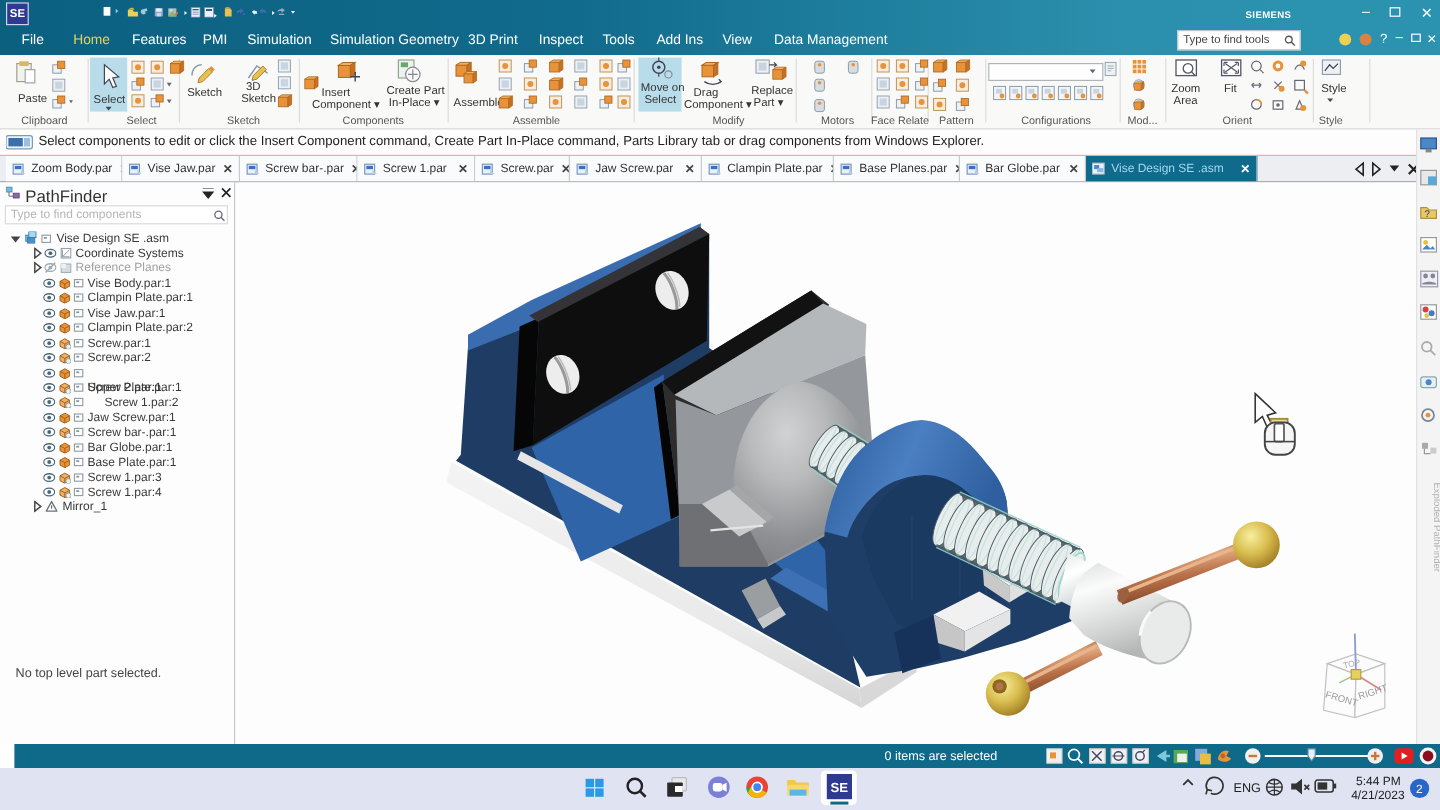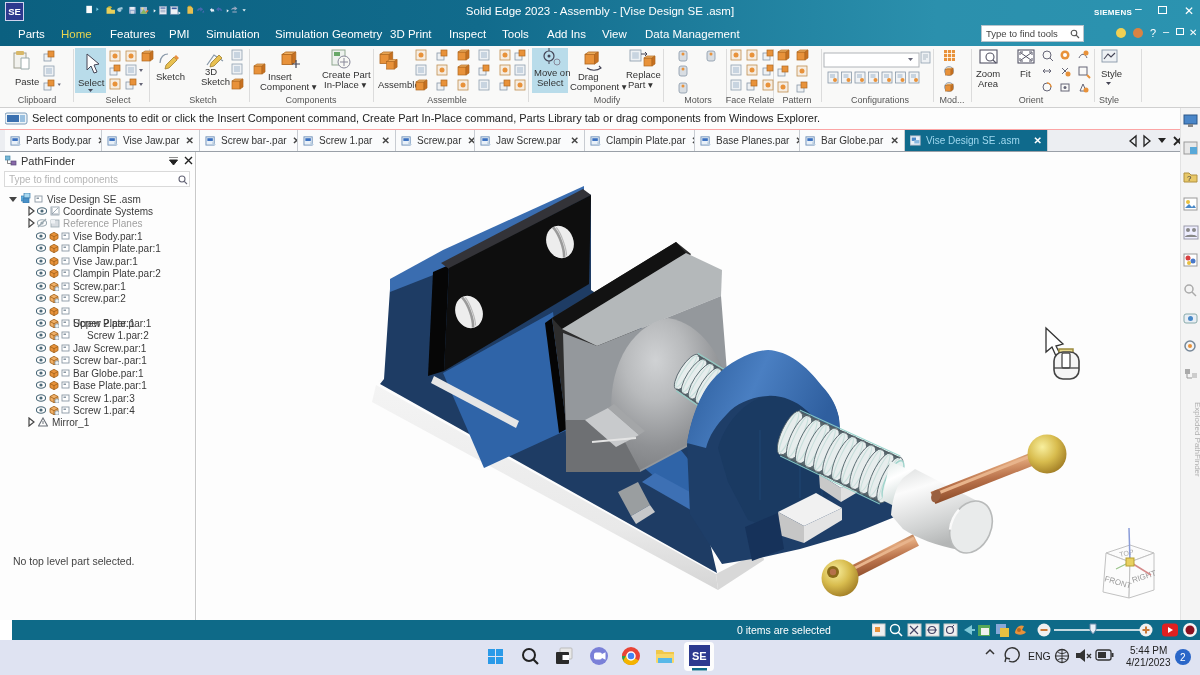--- a/index.html
+++ b/index.html
@@ -1,54 +1,53 @@
 <!DOCTYPE html>
 <html><head><meta charset="utf-8">
 <style>
 html,body{margin:0;padding:0;width:1200px;height:675px;overflow:hidden;font-family:"Liberation Sans",sans-serif;}
 *{box-sizing:border-box;}
 #app{position:relative;width:1200px;height:675px;background:#fff;}
 
 #tealband{position:absolute;left:0;top:0;width:1200px;height:46px;background:linear-gradient(90deg,#0b6080 0%,#116b8c 40%,#2b90ad 78%,#2b93b0 100%);}
 #selogo{position:absolute;left:5px;top:2px;width:19px;height:19px;background:#2d3a8f;border:1.5px solid #cfd4ee;color:#fff;font-size:9.5px;font-weight:bold;display:flex;align-items:center;justify-content:center;}
 #title{position:absolute;top:5px;left:430px;width:340px;text-align:center;color:#fff;font-size:11.5px;}
-#siemens{position:absolute;top:8px;left:1094px;color:#fff;font-size:8px;font-weight:bold;letter-spacing:.3px;}
+#siemens{position:absolute;top:8px;left:1038px;color:#fff;font-size:8px;font-weight:bold;letter-spacing:.3px;}
 .wbtn{position:absolute;top:4px;color:#fff;font-size:12px;}
 #menubar{position:absolute;left:0;top:24px;width:1200px;height:22px;font-size:11.5px;color:#fff;}
 .mi{position:absolute;top:4px;}
 #findbox{position:absolute;left:981px;top:25px;width:103px;height:17px;background:#fff;border:1px solid #b8c4cc;font-size:9.5px;color:#444;padding:2px 4px;}
 
 #ribbon{position:absolute;left:0;top:46px;width:1200px;height:62px;background:#f9f9f8;border-bottom:1px solid #d0d0d0;}
 
 #prompt{position:absolute;left:0;top:108px;width:1200px;height:22px;background:#fdfdfd;border-bottom:1px solid #fca5a5;font-size:11px;color:#222;}
 
 #tabbar{position:absolute;left:0;top:130px;width:1200px;height:22px;background:#eceef2;border-bottom:1px solid #9aa0a8;}
 .tab{position:absolute;top:0;height:21px;background:#fafbfc;border-right:1px solid #c8ccd2;font-size:10px;color:#333;display:flex;align-items:center;padding:0 5px;gap:4px;white-space:nowrap;overflow:hidden;}
 .tab .x{color:#444;font-size:10px;font-weight:bold;margin-left:2px;}
 .tabact{background:#0f6a8c;color:#9fd8ef;}
 .tabact .x{color:#fff;}
 .dicon{width:12px;height:11px;position:relative;flex:0 0 auto;}
 
 #lpanel{position:absolute;left:0;top:152px;width:196px;height:468px;background:#fdfdfd;border-right:1px solid #c9c9c9;}
-#lphead{position:absolute;left:0;top:0;width:100%;height:17px;font-size:11px;color:#333;}
+#lphead{position:absolute;left:0;top:0;width:100%;height:17px;font-size:14px;color:#333;}
 #lpsearch{position:absolute;left:4px;top:19px;width:186px;height:16px;border:1px solid #dadada;background:#fff;color:#b5b5b5;font-size:10px;padding:2px 4px;}
 .trow{position:absolute;left:0;height:12px;font-size:10px;color:#3a3a3a;white-space:nowrap;}
 
 #viewport{position:absolute;left:197px;top:152px;width:1003px;height:470px;background:#fdfdfd;}
 #rstrip{position:absolute;left:1180px;top:108px;width:20px;height:512px;background:#f4f4f4;border-left:1px solid #e2e2e2;}
 
 #status{position:absolute;left:12px;top:620px;width:1200px;height:20px;background:#0e6a88;color:#fff;font-size:10.5px;}
 
 #taskbar{position:absolute;left:0;top:640px;width:1200px;height:35px;background:#dfe3f2;}
 </style></head>
 <body>
 <div id="app">
 <div id="tealband"></div>
 <div id="selogo">SE</div>
-<div id="title">Solid Edge 2023 - Assembly - [Vise Design SE .asm]</div>
 <div id="siemens">SIEMENS</div>
 <span class="wbtn" style="left:1135px;top:2px">‒</span>
 <span class="wbtn" style="left:1158px;top:6px;width:9px;height:8px;border:1px solid #fff;display:inline-block"></span>
 <span class="wbtn" style="left:1184px;top:4px">✕</span>
 <svg id="qaticons" style="position:absolute;left:84px;top:3px" width="240" height="18" viewBox="0 0 330 25">
       <g transform="scale(0.78) translate(0,3)">
 <rect x="2" y="2" width="10" height="13" fill="#fdfdfd"></rect>
         <path d="M22 7l5 4-5 4z" fill="#7ed0e8" transform="scale(.8) translate(3,-1)"></path>
 <path d="M38 6h7l2 3h6v7H38z" fill="#e8d05a"></path>
         <path d="M38 6l4-3h4l2 3" fill="#c8b43a"></path>
@@ -74,21 +73,21 @@
         <path d="M211 10l1 4h-4" fill="#4868b0"></path>
 <path d="M222 8l4-3v2h3l1 4h-4v2z" fill="#e8f0f8" transform="translate(0,1)"></path>
 <path d="M238 6c4 0 6 3 6 5h-3c0-1-1-2-3-2v3l-5-4 5-4z" fill="#4868b0"></path>
 <path d="M252 8l4 3-4 3z" fill="#e8f4f8"></path>
 <path d="M266 5c-4 0-6 2-6 5 0-1 2-2 6-2v3l5-4-5-4z" fill="#98a8c0"></path>
         <path d="M262 12h8v2h-8z" fill="#98a8c0"></path>
 <path d="M280 8l6 0-3 4z" fill="#e8f4f8"></path>
       </g>
 </svg>
 <div id="menubar">
-<span class="mi" style="left:18px">Parts</span>
+<span class="mi" style="left:18px">File</span>
 <span class="mi" style="left:61px;color:#e8d44f;border-bottom:2px solid #e8d44f;padding-bottom:17px">Home</span>
 <span class="mi" style="left:110px">Features</span>
 <span class="mi" style="left:169px">PMI</span>
 <span class="mi" style="left:206px">Simulation</span>
 <span class="mi" style="left:275px">Simulation Geometry</span>
 <span class="mi" style="left:390px">3D Print</span>
 <span class="mi" style="left:449px">Inspect</span>
 <span class="mi" style="left:502px">Tools</span>
 <span class="mi" style="left:547px">Add Ins</span>
 <span class="mi" style="left:602px">View</span>
@@ -400,21 +399,21 @@
       </svg>
       <span style="position:absolute;left:32px;top:4px">Select components to edit or click the Insert Component command, Create Part In-Place command, Parts Library tab or drag components from Windows Explorer.</span>
     </div>
 <div id="tabbar">
 <div class="tab" style="left:5px;width:97px">
         <svg class="dicon" width="13" height="12" viewBox="0 0 13 12">
           <rect x="1" y="2" width="9" height="9" fill="#e8f0f8" stroke="#7090b8" stroke-width="1"></rect>
           <rect x="2.5" y="3.5" width="6" height="3" fill="#3a70c0"></rect>
           <path d="M8 7l4 4h-4z" fill="#b8cce0"></path>
         </svg>
-        <span style="flex:1">Parts Body.par</span>
+        <span style="flex:1">Zoom Body.par</span>
         <span class="x">✕</span>
       </div>
 <div class="tab" style="left:102px;width:98px">
         <svg class="dicon" width="13" height="12" viewBox="0 0 13 12">
           <rect x="1" y="2" width="9" height="9" fill="#e8f0f8" stroke="#7090b8" stroke-width="1"></rect>
           <rect x="2.5" y="3.5" width="6" height="3" fill="#3a70c0"></rect>
           <path d="M8 7l4 4h-4z" fill="#b8cce0"></path>
         </svg>
         <span style="flex:1">Vise Jaw.par</span>
         <span class="x">✕</span>

